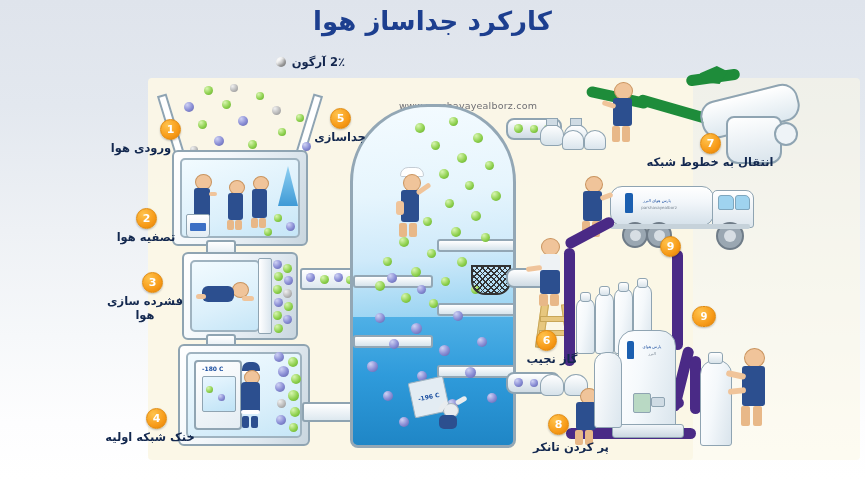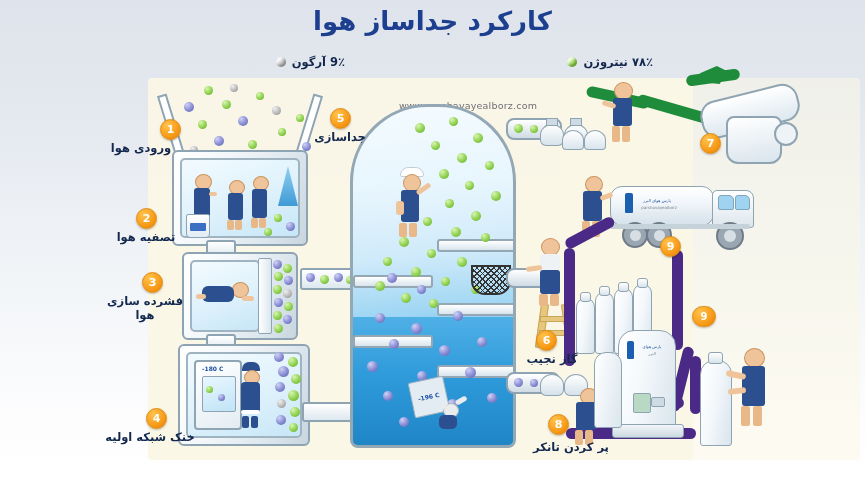--- a/index.html
+++ b/index.html
@@ -158,27 +158,23 @@
 <body>
 
 <div id="stage">
 
   <div class="abs" id="cream"></div>
   <div class="abs" id="cream2"></div>
 
   <div class="abs" id="title">کارکرد جداساز هوا</div>
 
   <div class="abs" id="legend">
-    <div class="lg" id="lg0">
-      <span class="dot" style="background:radial-gradient(circle at 32% 28%,#d8f5b0 0%,#8fd14f 55%,#5fa828 100%)"></span>
-      <span>۷۸٪ نیتروژن</span>
-    </div>
     <div class="lg" id="lg2">
       <span class="dot" style="background:radial-gradient(circle at 32% 28%,#f0f0f0 0%,#b9b9b9 55%,#8a8a8a 100%)"></span>
-      <span>9٪ آرگون</span>
+      <span>2٪ آرگون</span>
     </div>
   </div>
 
   <div class="abs" id="wm">www.parshavayealborz.com</div>
 
   <div class="abs" id="funnelL"></div>
   <div class="abs" id="funnelR"></div>
 
   <div class="abs" style="left:168px;top:84px;width:150px;height:80px;">
     <i class="mol n2" style="left:36px;top:2px;width:9px;height:9px"></i>
@@ -548,20 +544,21 @@
   <div class="abs steplab" style="left:304px;top:130px;width:72px;">جداسازی</div>
 
   <div class="abs" style="left:536px;top:330px;">
     <div class="badge">6</div>
   </div>
   <div class="abs steplab" style="left:516px;top:352px;width:72px;">گاز نجیب</div>
 
   <div class="abs" style="left:700px;top:133px;">
     <div class="badge">7</div>
   </div>
+  <div class="abs steplab" style="left:640px;top:155px;width:140px;">انتقال به خطوط شبکه</div>
 
   <div class="abs" style="left:548px;top:414px;">
     <div class="badge">8</div>
   </div>
   <div class="abs steplab" style="left:518px;top:440px;width:106px;">پر کردن تانکر</div>
 
   <div class="abs wide" style="left:660px;top:236px;">
     <div class="badge">9</div>
   </div>
 

